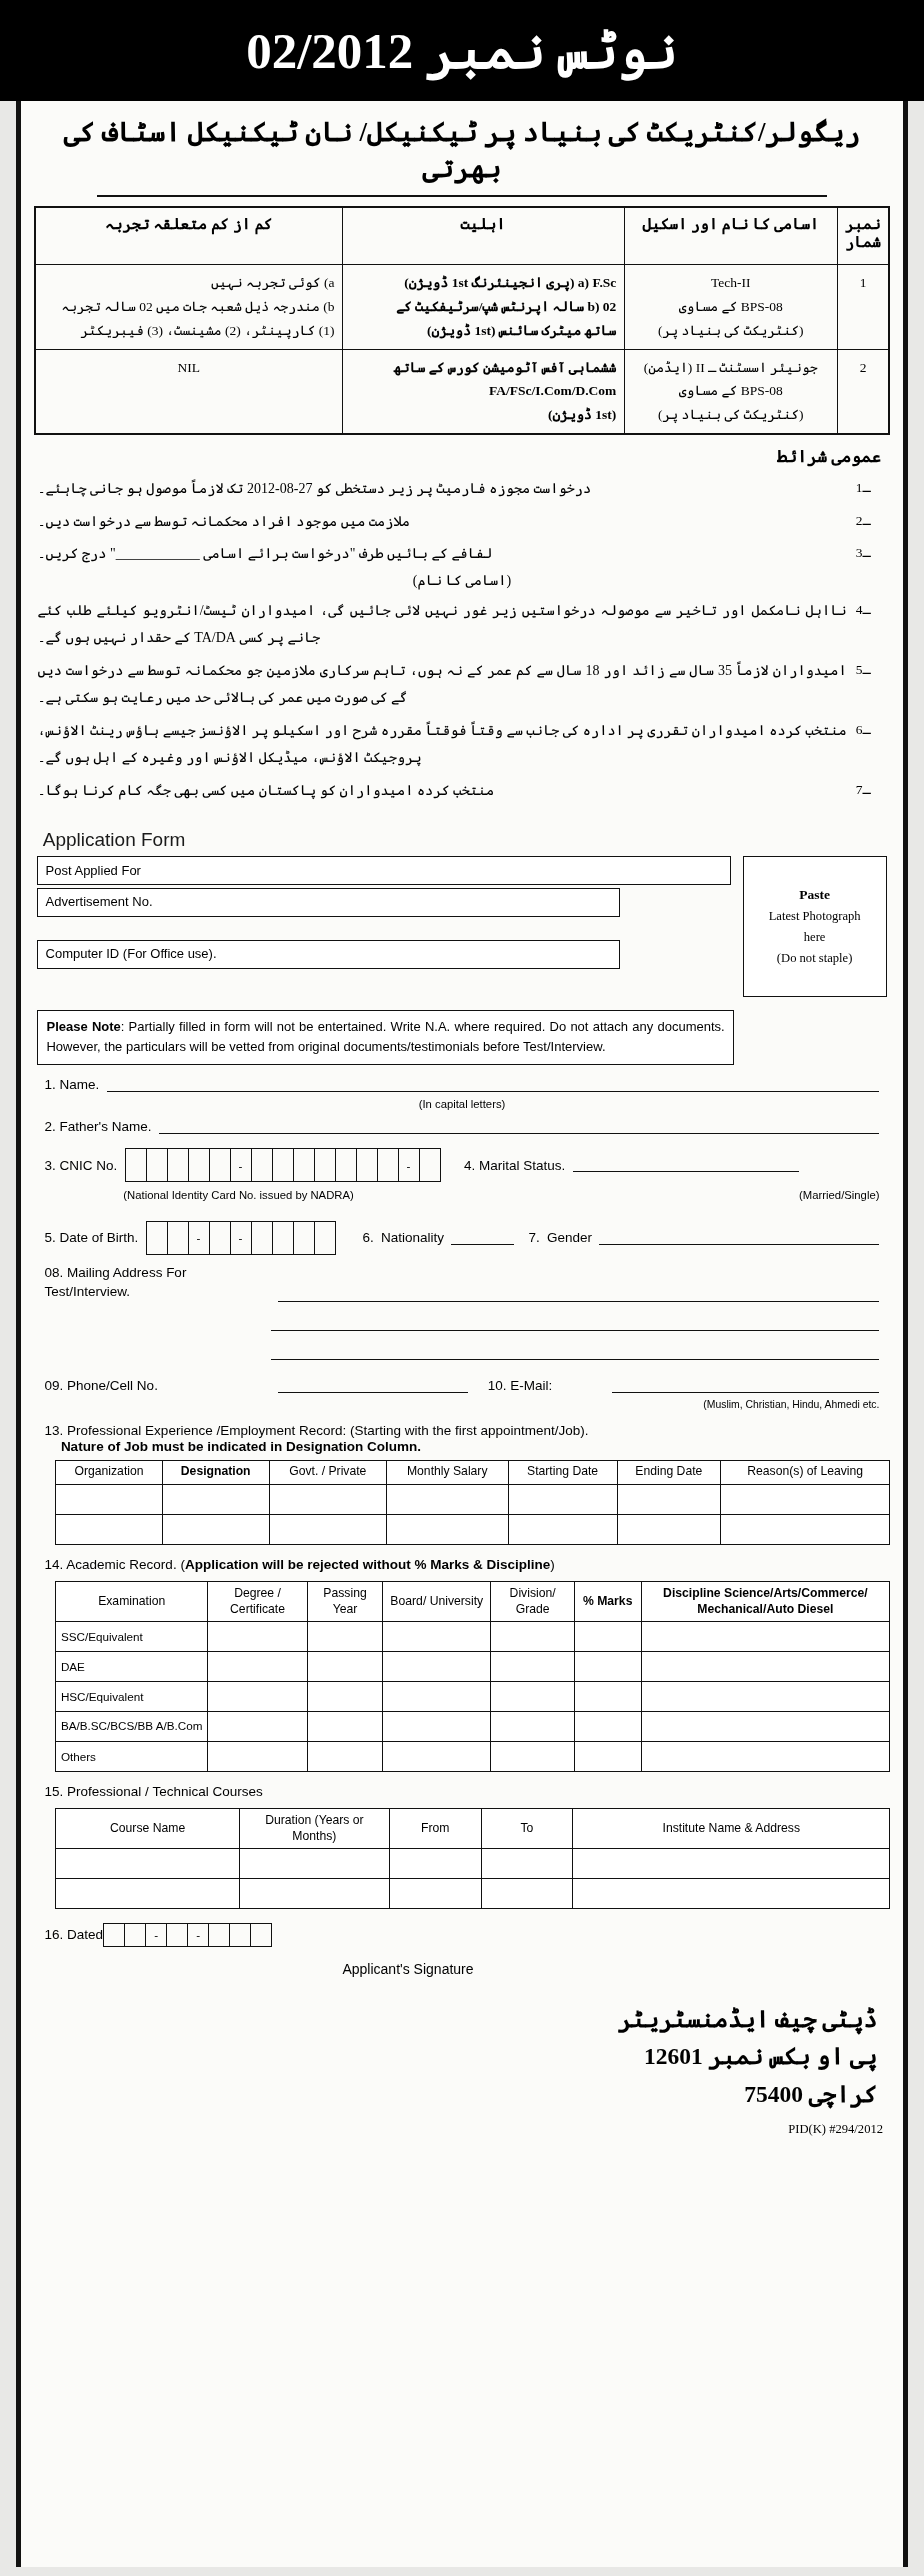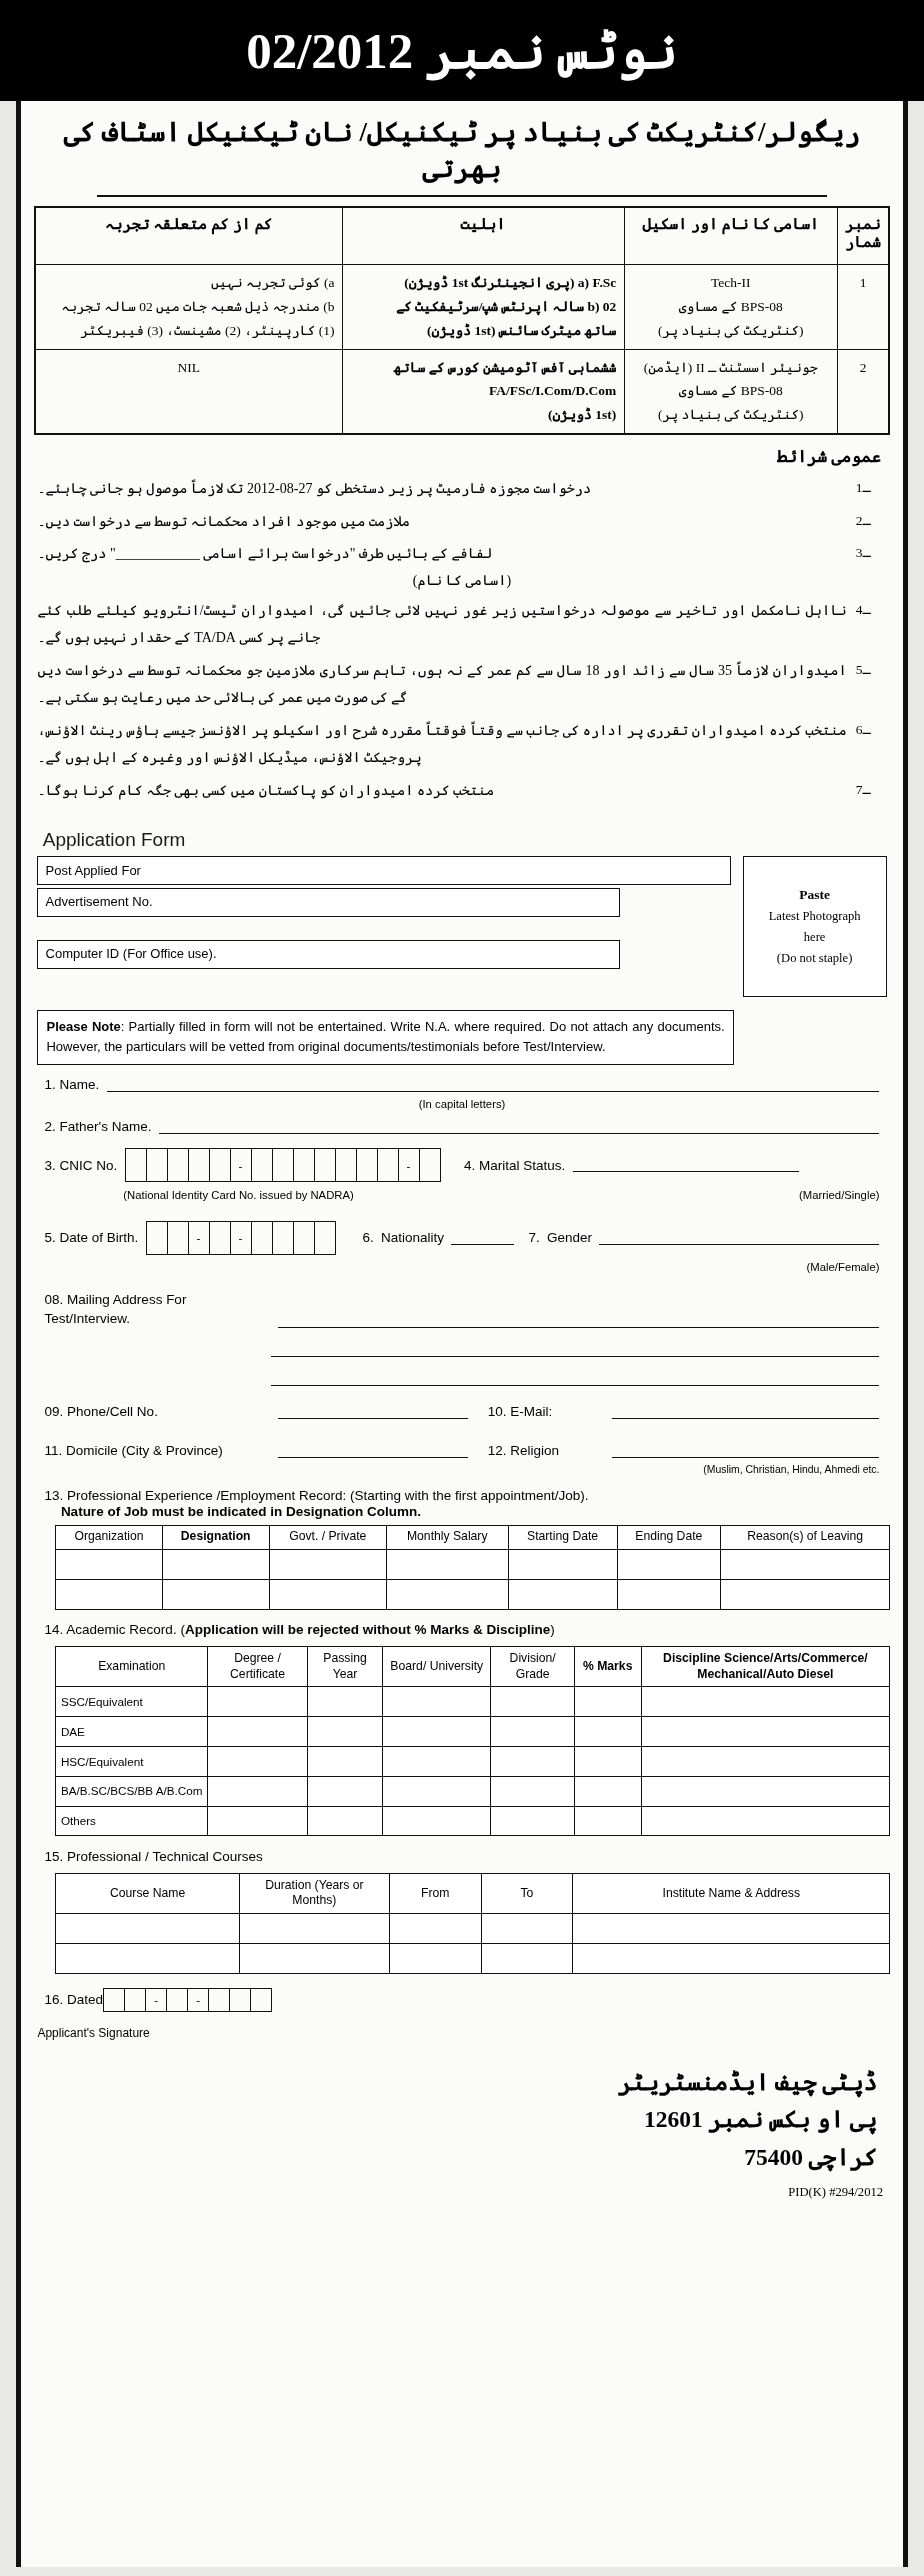--- a/index.html
+++ b/index.html
@@ -122,21 +122,21 @@
   table.form{
     width:calc(100% - 14.4px);margin:0 18px;border-collapse:collapse;
     font-size:12.2px;background:#fff;
   }
   table.form th,table.form td{border:1.3px solid #111;padding:3.6px 4.5px;}
   table.form th{font-weight:normal;text-align:center;line-height:1.3;}
   table.form th.b{font-weight:bold;}
   table.form td{height:21.7px;}
   table.form td.lab{text-align:left;font-size:11.7px;white-space:nowrap;}
   .tallrow td{height:56px;}
-  .sig{text-align:left;font-size:12px;padding:14.4px 108px 0 0;}
+  .sig{text-align:center;font-size:14px;padding:14.4px 108px 0 0;}
   .dated{display:flex;align-items:center;font-size:13.5px;padding:14.4px 7.2px 0 7.2px;}
   
   .footer{
     direction:rtl;text-align:right;
     font-family:"Liberation Serif",serif;
     font-size:23.5px;font-weight:bold;line-height:1.6;
     padding:23.5px 12.6px 3.6px 0;
   }
   .pid{text-align:right;font-size:12.6px;font-family:"Liberation Serif",serif;padding:5.4px 7.2px 0 0;direction:ltr;}
 </style>
@@ -316,21 +316,20 @@
             <span class="cell"></span>
             <span class="cell"></span>
           </span>
           <span class="lbl" style="padding-left:27px">6.</span>
           <span class="lbl">Nationality</span>
           <span class="ln" style="flex:0 0 63px"></span>
           <span class="lbl" style="padding-left:14.4px">7.</span>
           <span class="lbl">Gender</span>
           <span class="ln"></span>
         </div>
-        <div class="hint r">(Male/Female)</div>
 
         <div class="row" style="margin-top:9px;align-items:flex-end">
           <span class="lbl" style="white-space:normal;flex:0 0 226px;line-height:1.4">
             <span>08. Mailing Address For</span><br>
             <span>Test/Interview.</span>
           </span>
           <span class="ln"></span>
         </div>
         <div class="row" style="margin-top:14.4px">
           <span style="flex:0 0 226px"></span>
@@ -341,26 +340,20 @@
           <span class="ln"></span>
         </div>
 
         <div class="row" style="margin-top:18px">
           <span class="lbl" style="flex:0 0 226px">09. Phone/Cell No.</span>
           <span class="ln" style="flex:0 0 190px"></span>
           <span class="lbl" style="padding-left:20px;flex:0 0 117px">10. E-Mail:</span>
           <span class="ln"></span>
         </div>
 
-        <div class="row" style="margin-top:23.5px">
-          <span class="lbl" style="flex:0 0 226px">11. Domicile (City &amp; Province)</span>
-          <span class="ln" style="flex:0 0 190px"></span>
-          <span class="lbl" style="padding-left:20px;flex:0 0 117px">12. Religion</span>
-          <span class="ln"></span>
-        </div>
         <div style="text-align:right;font-size:10.4px;padding-top:2.7px">(Muslim, Christian, Hindu, Ahmedi etc.</div>
       </div>
 
       <div class="sec-head">13. Professional Experience /Employment Record: (Starting with the first appointment/Job).</div>
       <div class="sec-sub">Nature of Job must be indicated in Designation Column.</div>
       <table class="form">
         <thead>
           <tr>
             <th>Organization</th>
             <th class="b">Designation</th>

